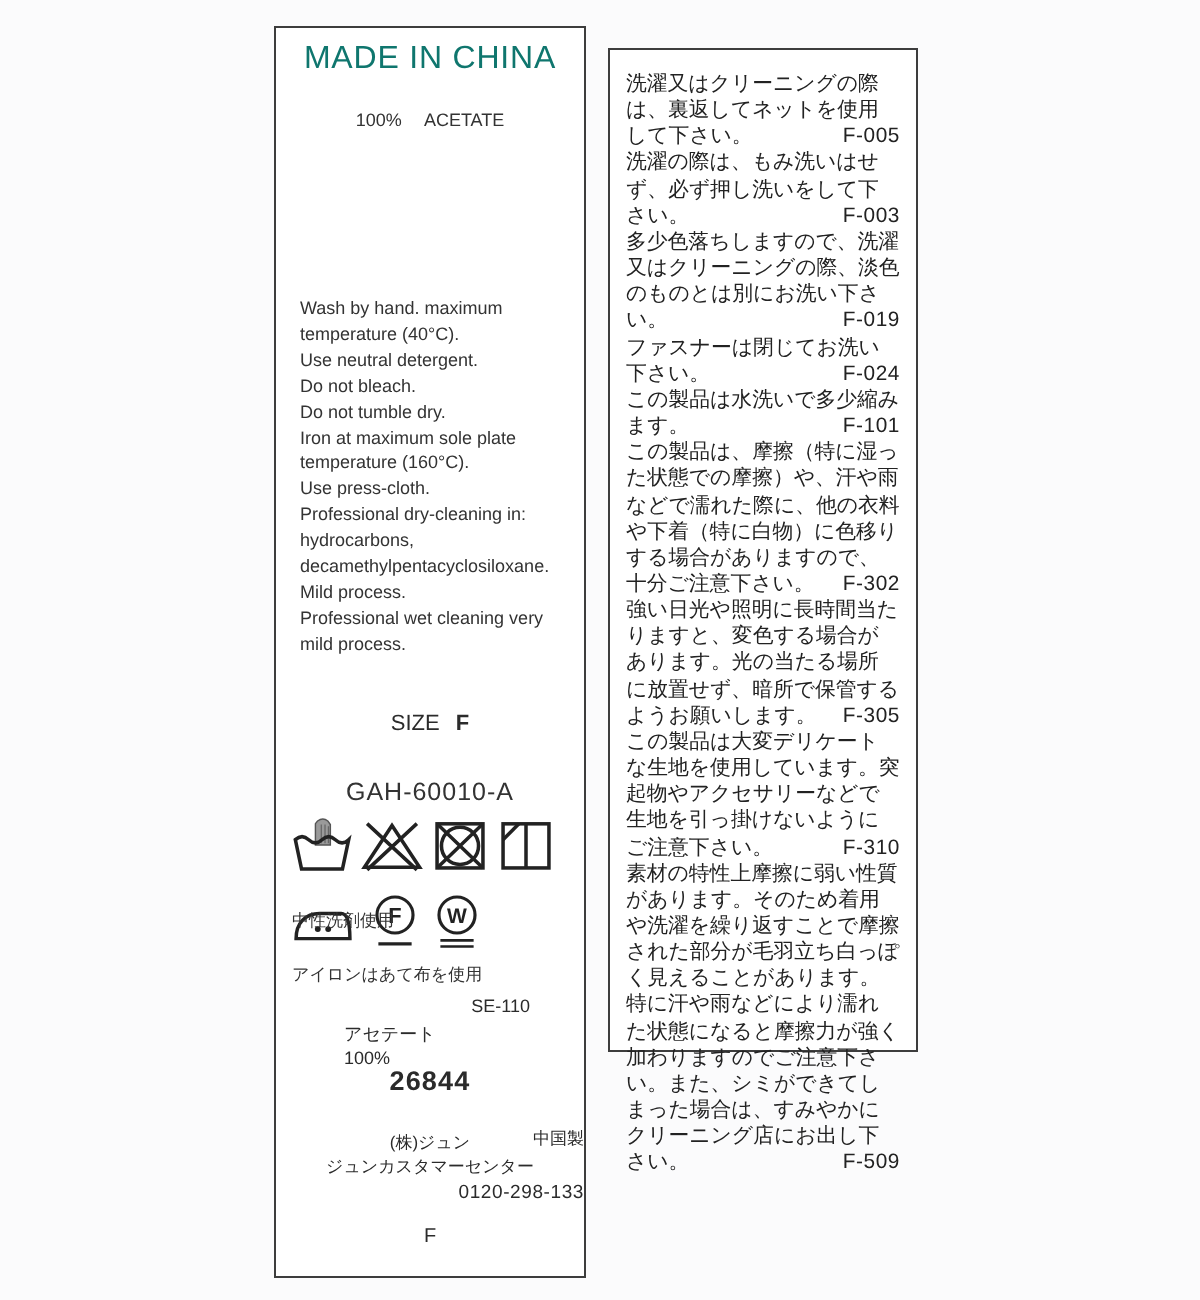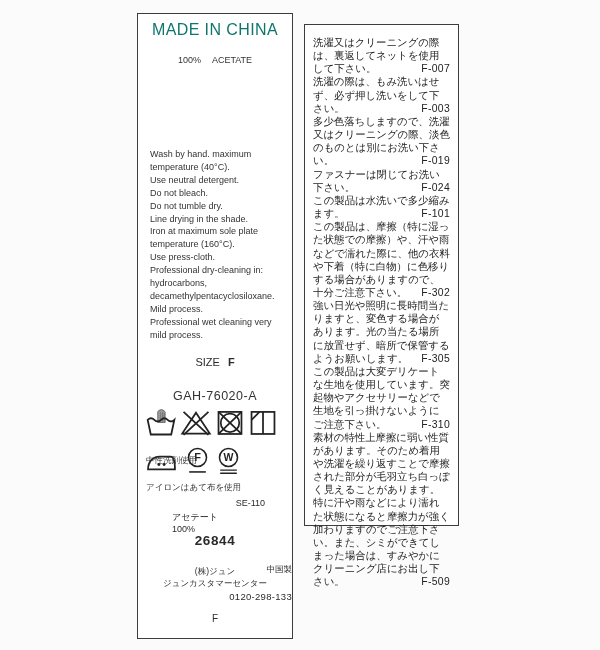--- a/index.html
+++ b/index.html
@@ -68,38 +68,37 @@
       <span class="pct">100%</span>
       <span>ACETATE</span>
     </div>
 
     <div class="lb care-block" id="care-block">
         <div>Wash by hand. maximum</div>
         <div>temperature (40°C).</div>
         <div>Use neutral detergent.</div>
         <div>Do not bleach.</div>
         <div>Do not tumble dry.</div>
-        <div>Line drying in the shade.</div>
         <div>Iron at maximum sole plate</div>
         <div>temperature (160°C).</div>
         <div>Use press-cloth.</div>
         <div>Professional dry-cleaning in:</div>
         <div>hydrocarbons,</div>
         <div>decamethylpentacyclosiloxane.</div>
         <div>Mild process.</div>
         <div>Professional wet cleaning very</div>
         <div>mild process.</div>
       </div>
 
     <div class="lb size-row">
       <span>SIZE</span>
       <span class="size-val">F</span>
     </div>
 
-    <div class="lb product-code">GAH-76020-A</div>
+    <div class="lb product-code">GAH-60010-A</div>
 
     <div class="lb sym-row sym-row1" id="sym-row1">
         <span class="sym"><svg viewBox="0 0 36 32" width="32" height="29">
             <path d="M15.5 2.5 q3 -2.2 5.8 0 l1.4 2 V16 h-8.4 V4 z" fill="#9a9a9a" stroke="#555" stroke-width="0.8"></path>
             <path d="M17.6 4.5 V15 M19.7 4.5 V15 M21.6 5.5 V15" stroke="#666" stroke-width="0.7" fill="none"></path>
             <path d="M3 13 Q6.8 9.5 10.5 13 Q14.3 16.5 18 13 Q21.8 9.5 25.5 13 Q29.3 16.5 33 13 L29.5 29.5 L6.5 29.5 Z" fill="none" stroke="#222" stroke-width="2"></path>
           </svg></span>
         <span class="sym"><svg viewBox="0 0 36 32" width="32" height="29">
             <path d="M18 5 L33.5 28.5 L2.5 28.5 Z" fill="none" stroke="#222" stroke-width="2"></path>
             <path d="M4 4 L32 30 M32 4 L4 30" fill="none" stroke="#222" stroke-width="2"></path>
@@ -146,21 +145,21 @@
     <div class="lb item-number">26844</div>
     <div class="lb country">中国製</div>
     <div class="lb company">(株)ジュン</div>
     <div class="lb cust-center">ジュンカスタマーセンター</div>
     <div class="lb phone">0120-298-133</div>
     <div class="lb size-bottom">F</div>
   </div>
 
   <div id="right-label" class="label">
     <div id="jp-paragraphs">
-        <div class="para">洗濯又はクリーニングの際は、裏返してネットを使用して下さい。<span class="fcode">F-007</span></div>
+        <div class="para">洗濯又はクリーニングの際は、裏返してネットを使用して下さい。<span class="fcode">F-005</span></div>
         <div class="para">洗濯の際は、もみ洗いはせず、必ず押し洗いをして下さい。<span class="fcode">F-003</span></div>
         <div class="para">多少色落ちしますので、洗濯又はクリーニングの際、淡色のものとは別にお洗い下さい。<span class="fcode">F-019</span></div>
         <div class="para">ファスナーは閉じてお洗い下さい。<span class="fcode">F-024</span></div>
         <div class="para">この製品は水洗いで多少縮みます。<span class="fcode">F-101</span></div>
         <div class="para">この製品は、摩擦（特に湿った状態での摩擦）や、汗や雨などで濡れた際に、他の衣料や下着（特に白物）に色移りする場合がありますので、十分ご注意下さい。<span class="fcode">F-302</span></div>
         <div class="para">強い日光や照明に長時間当たりますと、変色する場合があります。光の当たる場所に放置せず、暗所で保管するようお願いします。<span class="fcode">F-305</span></div>
         <div class="para">この製品は大変デリケートな生地を使用しています。突起物やアクセサリーなどで生地を引っ掛けないようにご注意下さい。<span class="fcode">F-310</span></div>
         <div class="para">素材の特性上摩擦に弱い性質があります。そのため着用や洗濯を繰り返すことで摩擦された部分が毛羽立ち白っぽく見えることがあります。特に汗や雨などにより濡れた状態になると摩擦力が強く加わりますのでご注意下さい。また、シミができてしまった場合は、すみやかにクリーニング店にお出し下さい。<span class="fcode">F-509</span></div>
       </div>
   </div>

